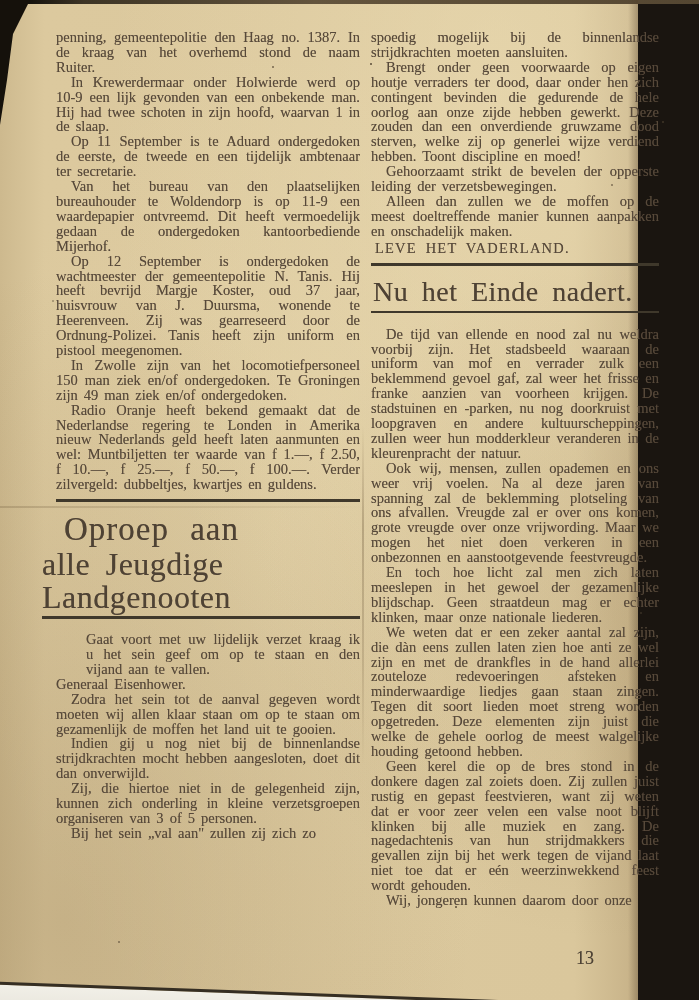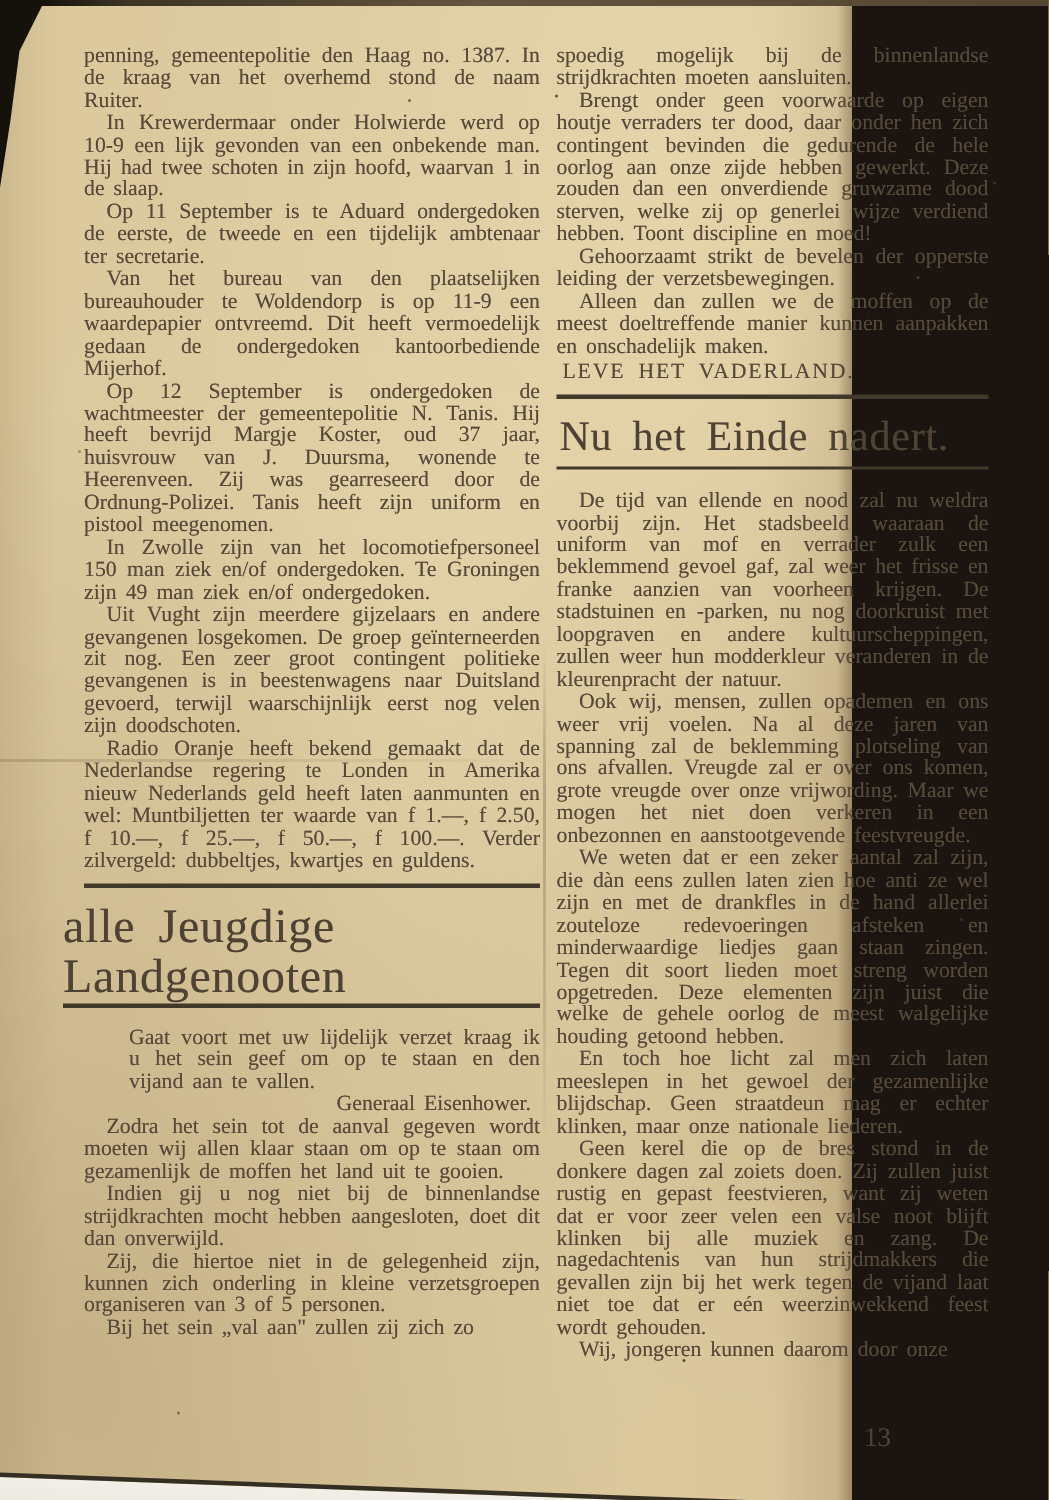--- a/index.html
+++ b/index.html
@@ -1,18 +1,18 @@
 <!DOCTYPE html>
 <html lang="nl"><head>
 <meta charset="utf-8">
 <style>
   html,body{margin:0;padding:0;}
   body{width:699px;height:1000px;overflow:hidden;background:#1a1510;}
   .page{
-    position:relative;width:568px;height:1000px;
+    position:relative;width:638px;height:1000px;
     background:
       radial-gradient(ellipse at 78% 10%, rgba(242,228,188,.45), transparent 55%),
       radial-gradient(ellipse at 10% 92%, rgba(140,115,75,.28), transparent 50%),
       radial-gradient(ellipse at 45% 55%, rgba(236,222,182,.28), transparent 65%),
       radial-gradient(ellipse at 95% 60%, rgba(150,125,85,.22), transparent 40%),
       linear-gradient(to right,#cdb98e,#dcc99e 7%,#dac79c 90%,#c6b187);
     background-color:#d8c59b;
     font-family:"Liberation Serif","DejaVu Serif",serif;
     color:#57493a;
   }
@@ -37,21 +37,21 @@
       118px 941px 0 0 rgba(90,76,56,.7),662px 121px 0 0 rgba(90,76,56,.6),
       640px 612px 0 0 rgba(90,76,56,.5),52px 300px 0 0 rgba(90,76,56,.5);}
   .col{position:absolute;top:30px;font-size:14.5px;line-height:14.9px;
     text-align:justify;word-spacing:2.4px;
     text-shadow:0 0 .4px rgba(87,73,58,.55);}
   .col-left{left:56px;width:304px;}
   .col-right{left:371px;width:288px;}
   p{margin:0;text-indent:15px;}
   p.noindent{text-indent:0;}
   p.quote{padding-left:30px;text-indent:0;}
-  p.attribution{text-align:right;text-indent:0;padding-right:6px;}
+  p.attribution{text-indent:0;padding-right:6px;}
   p.slogan{text-indent:4px;letter-spacing:1.2px;word-spacing:4px;margin-top:2px;}
   .rule{height:3px;background:#3f382b;border:none;margin:0;}
   .rule-above{margin-top:7px;}
   .heading-block{margin-top:9px;color:#4e4234;}
   .h-line1{display:block;font-size:33px;line-height:37px;letter-spacing:1px;word-spacing:12px;text-indent:8px;text-align:left;}
   .h-line2{display:block;font-size:32px;line-height:33px;letter-spacing:.5px;word-spacing:7px;text-align:left;margin-left:-14px;}
   .h-underline{margin-left:-14px;margin-top:2px;margin-bottom:13px;}
   .h-right{font-size:28px;line-height:30px;letter-spacing:.5px;word-spacing:6px;
     color:#4e4234;margin:11px 0 0 0;font-weight:normal;text-align:left;text-indent:2px;}
   .h-right-underline{height:2px;margin-top:4px;margin-bottom:14px;}
@@ -70,26 +70,26 @@
   <div class="crease-h"></div>
   <div class="specks"></div>
 
   <div class="col col-left">
     <p class="noindent">penning, gemeentepolitie den Haag no. 1387. In de kraag van het overhemd stond de naam Ruiter.</p>
     <p>In Krewerdermaar onder Holwierde werd op 10-9 een lijk gevonden van een onbekende man. Hij had twee schoten in zijn hoofd, waarvan 1 in de slaap.</p>
     <p>Op 11 September is te Aduard ondergedoken de eerste, de tweede en een tijdelijk ambtenaar ter secretarie.</p>
     <p>Van het bureau van den plaatselijken bureauhouder te Woldendorp is op 11-9 een waardepapier ontvreemd. Dit heeft vermoedelijk gedaan de ondergedoken kantoorbediende Mijerhof.</p>
     <p>Op 12 September is ondergedoken de wachtmeester der gemeentepolitie N. Tanis. Hij heeft bevrijd Margje Koster, oud 37 jaar, huisvrouw van J. Duursma, wonende te Heerenveen. Zij was gearreseerd door de Ordnung-Polizei. Tanis heeft zijn uniform en pistool meegenomen.</p>
     <p>In Zwolle zijn van het locomotiefpersoneel 150 man ziek en/of ondergedoken. Te Groningen zijn 49 man ziek en/of ondergedoken.</p>
-    <p>Uit Vught zijn meerdere gijzelaars en andere gevangenen losgekomen. De groep geïnterneerden zit nog. Een zeer groot contingent politieke gevangenen is in beestenwagens naar Duitsland gevoerd, terwijl waarschijnlijk eerst nog velen zijn doodschoten.</p>
     <p>Radio Oranje heeft bekend gemaakt dat de Nederlandse regering te Londen in Amerika nieuw Nederlands geld heeft laten aanmunten en wel: Muntbiljetten ter waarde van f 1.—, f 2.50, f 10.—, f 25.—, f 50.—, f 100.—. Verder zilvergeld: dubbeltjes, kwartjes en guldens.</p>
 
     <div class="rule rule-above"></div>
 
     <div class="heading-block">
+      <span class="h-line1">Oproep aan</span>
       <span class="h-line2">alle Jeugdige Landgenooten</span>
     </div>
     <div class="rule h-underline"></div>
 
     <p class="quote">Gaat voort met uw lijdelijk verzet kraag ik u het sein geef om op te staan en den vijand aan te vallen.</p>
     <p class="attribution">Generaal Eisenhower.</p>
     <p>Zodra het sein tot de aanval gegeven wordt moeten wij allen klaar staan om op te staan om gezamenlijk de moffen het land uit te gooien.</p>
     <p>Indien gij u nog niet bij de binnenlandse strijdkrachten mocht hebben aangesloten, doet dit dan onverwijld.</p>
     <p>Zij, die hiertoe niet in de gelegenheid zijn, kunnen zich onderling in kleine verzetsgroepen organiseren van 3 of 5 personen.</p>
     <p>Bij het sein „val aan" zullen zij zich zo</p>
@@ -102,22 +102,22 @@
     <p>Alleen dan zullen we de moffen op de meest doeltreffende manier kunnen aanpakken en onschadelijk maken.</p>
     <p class="slogan">LEVE HET VADERLAND.</p>
 
     <div class="rule rule-above"></div>
 
     <h2 class="h-right">Nu het Einde nadert.</h2>
     <div class="rule h-right-underline"></div>
 
     <p>De tijd van ellende en nood zal nu weldra voorbij zijn. Het stadsbeeld waaraan de uniform van mof en verrader zulk een beklemmend gevoel gaf, zal weer het frisse en franke aanzien van voorheen krijgen. De stadstuinen en -parken, nu nog doorkruist met loopgraven en andere kultuurscheppingen, zullen weer hun modderkleur veranderen in de kleurenpracht der natuur.</p>
     <p>Ook wij, mensen, zullen opademen en ons weer vrij voelen. Na al deze jaren van spanning zal de beklemming plotseling van ons afvallen. Vreugde zal er over ons komen, grote vreugde over onze vrijwording. Maar we mogen het niet doen verkeren in een onbezonnen en aanstootgevende feestvreugde.</p>
+    <p>En toch hoe licht zal men zich laten meeslepen in het gewoel der gezamenlijke blijdschap. Geen straatdeun mag er echter klinken, maar onze nationale liederen.</p>
     <p>We weten dat er een zeker aantal zal zijn, die dàn eens zullen laten zien hoe anti ze wel zijn en met de drankfles in de hand allerlei zouteloze redevoeringen afsteken en minderwaardige liedjes gaan staan zingen. Tegen dit soort lieden moet streng worden opgetreden. Deze elementen zijn juist die welke de gehele oorlog de meest walgelijke houding getoond hebben.</p>
-    <p>En toch hoe licht zal men zich laten meeslepen in het gewoel der gezamenlijke blijdschap. Geen straatdeun mag er echter klinken, maar onze nationale liederen.</p>
     <p>Geen kerel die op de bres stond in de donkere dagen zal zoiets doen. Zij zullen juist rustig en gepast feestvieren, want zij weten dat er voor zeer velen een valse noot blijft klinken bij alle muziek en zang. De nagedachtenis van hun strijdmakkers die gevallen zijn bij het werk tegen de vijand laat niet toe dat er eén weerzinwekkend feest wordt gehouden.</p>
     <p>Wij, jongeren kunnen daarom door onze</p>
   </div>
 
   <div class="page-number">13</div>
 
   <div class="bottom-sheet"></div>
 </div>
 
 </body></html>

